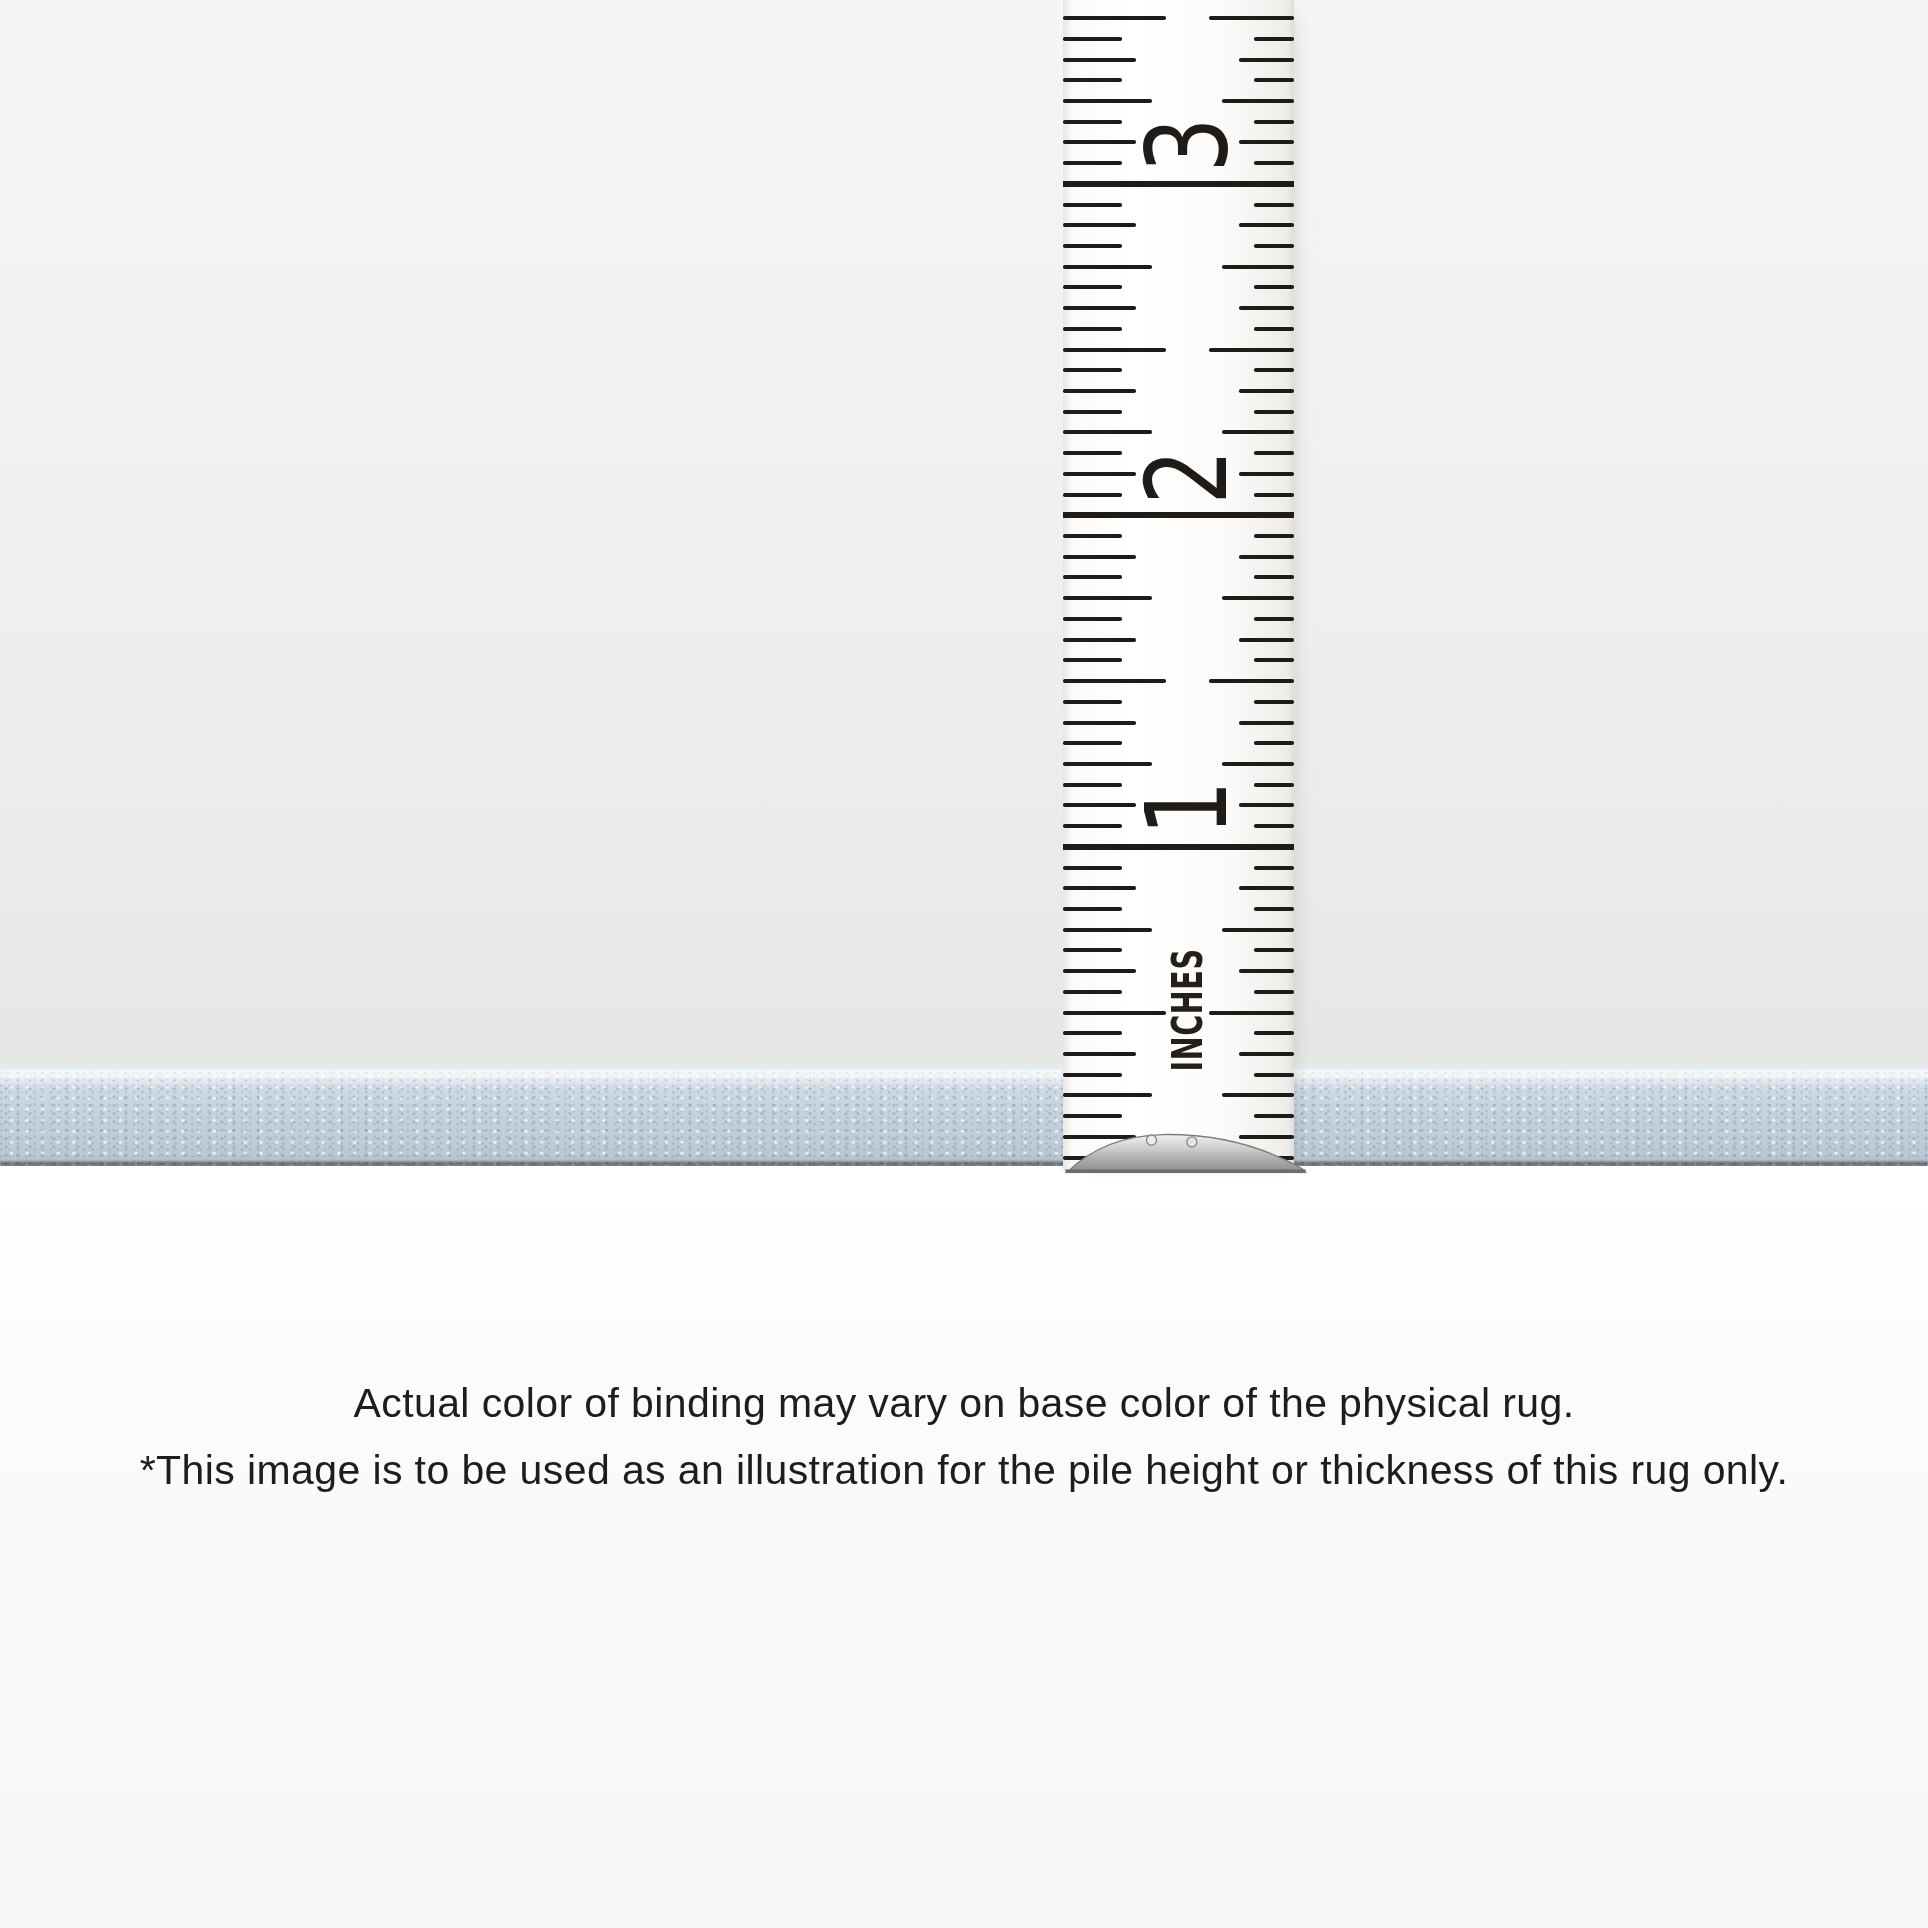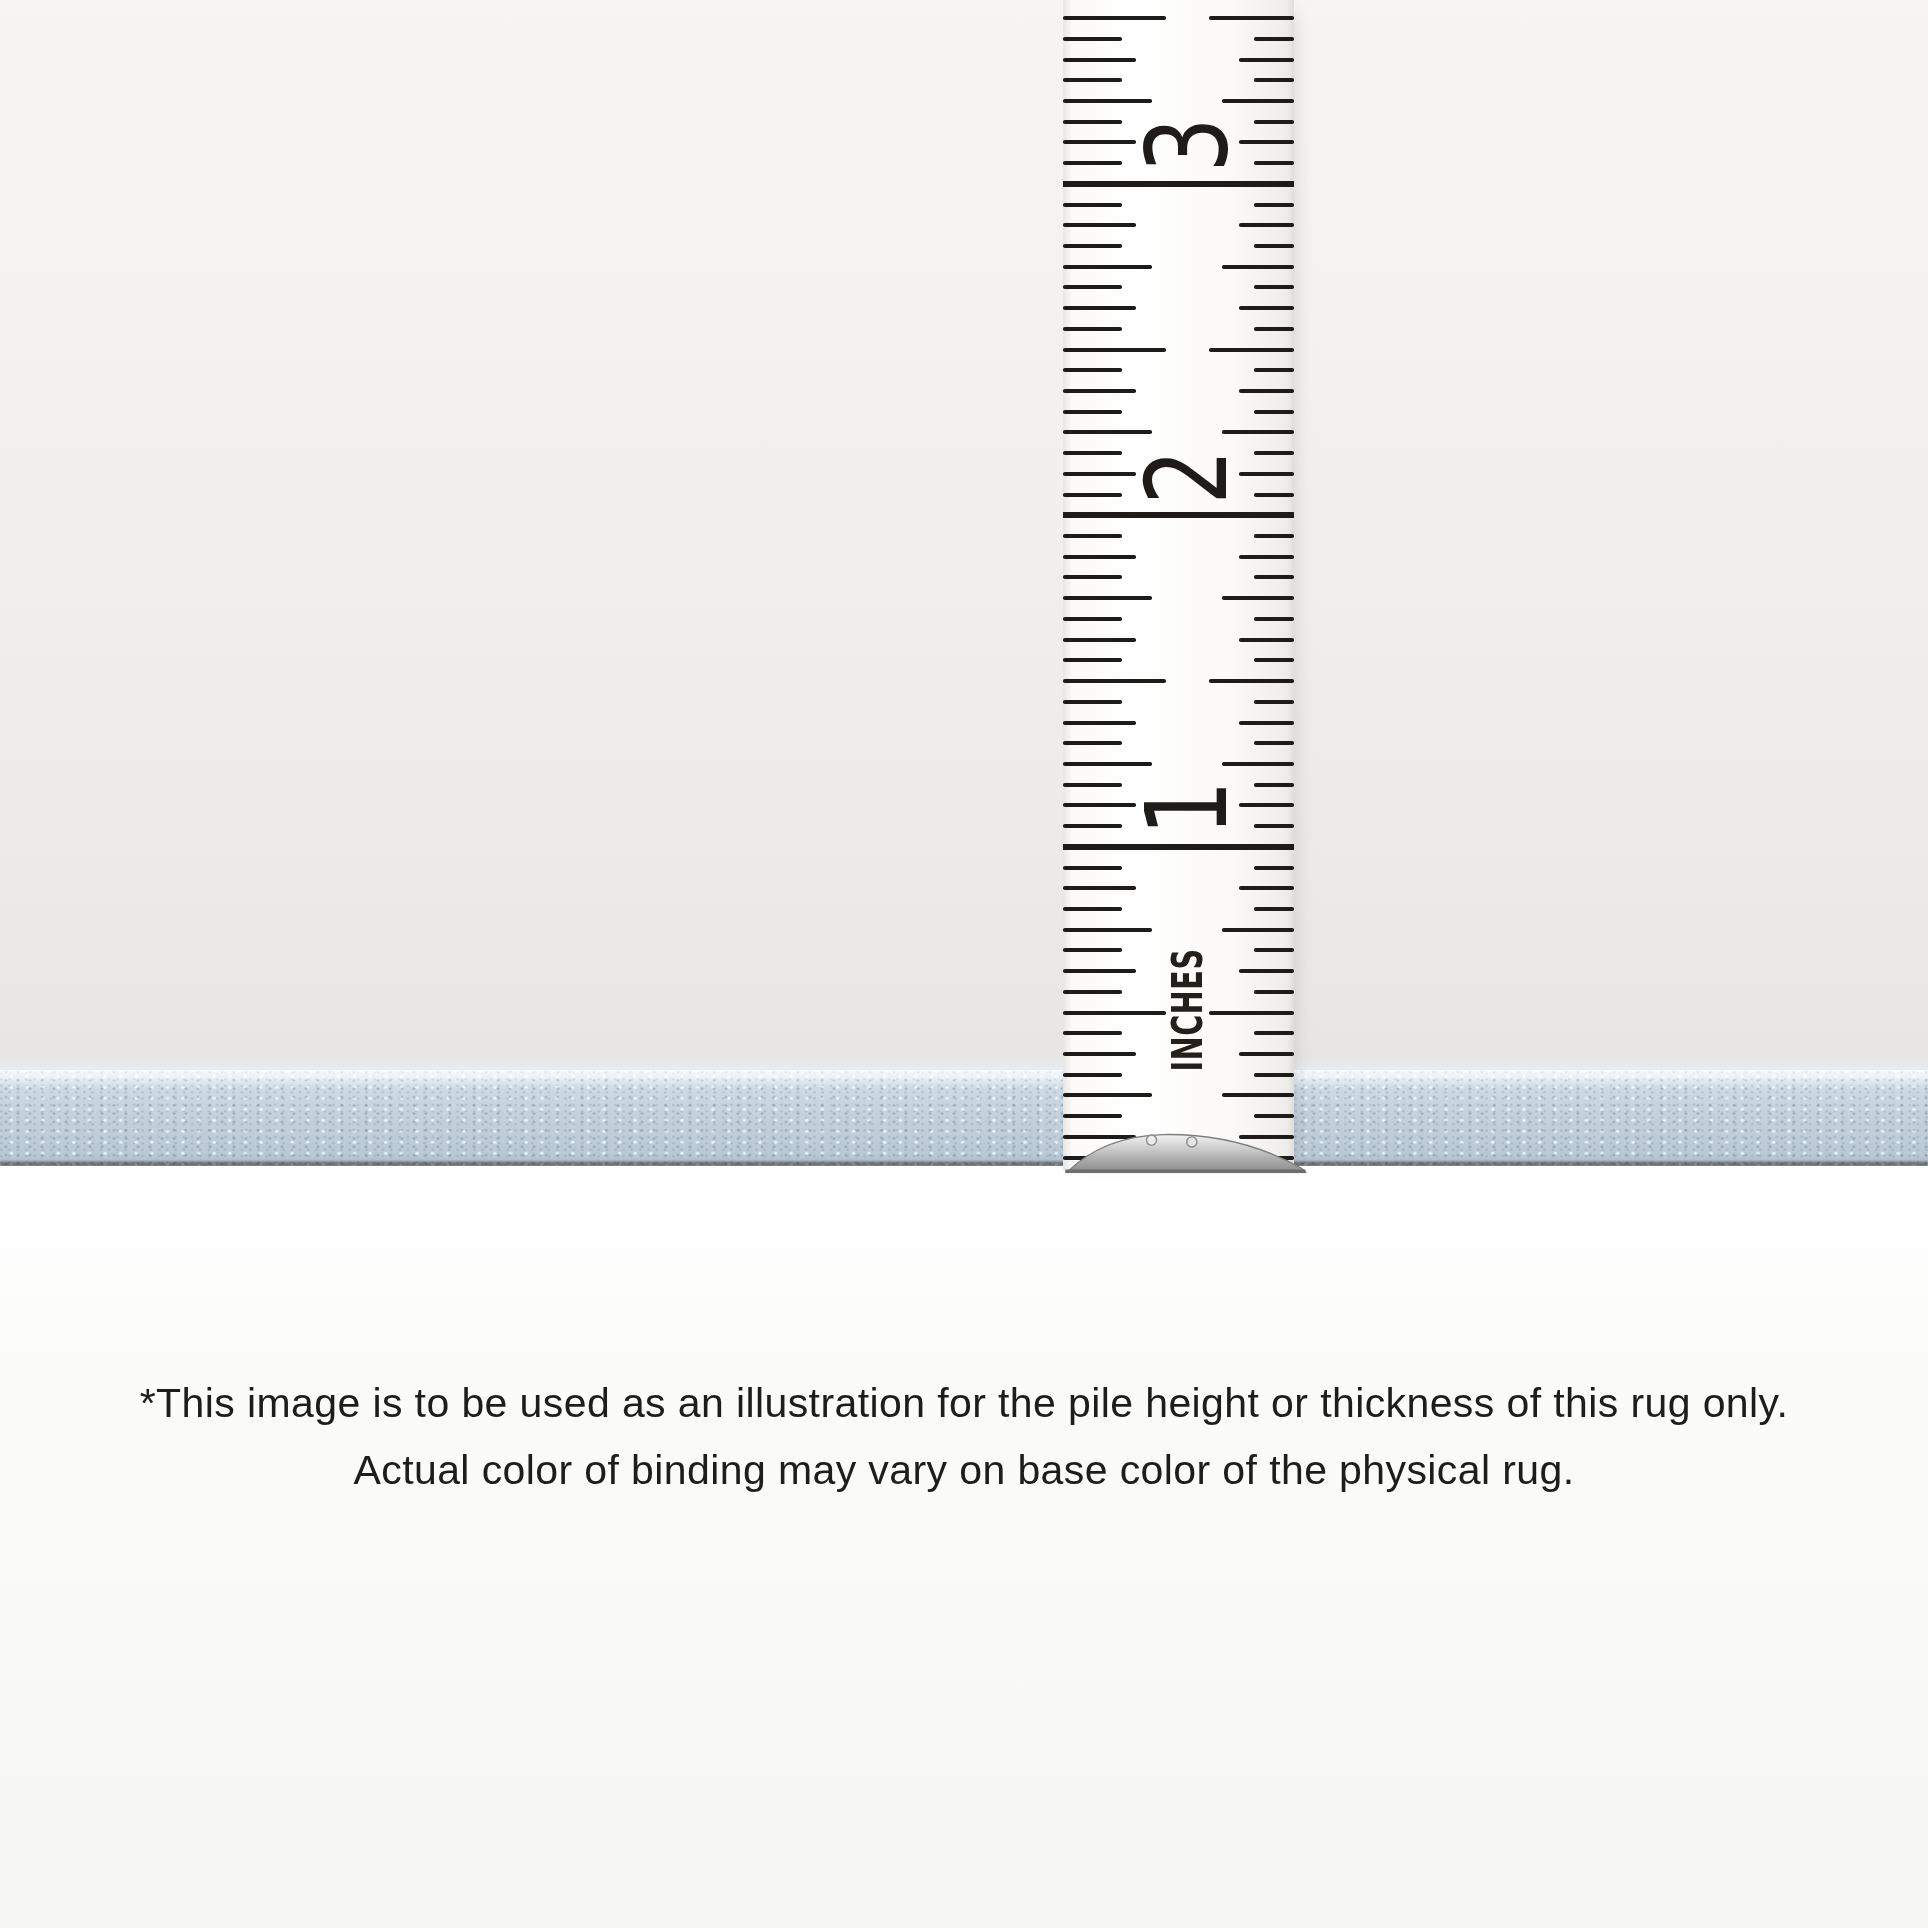--- a/index.html
+++ b/index.html
@@ -219,18 +219,18 @@
         <stop offset="1" stop-color="#8d8d8d"></stop>
       </linearGradient>
     </defs>
     <path d="M 12 46 C 40 18, 78 6, 116 5 C 170 4, 222 16, 268 42 L 272 46 Z" fill="url(#metalGrad)" stroke="#7e7e7e" stroke-width="1.5"></path>
     <rect x="10" y="43" width="262" height="4" fill="#6e6e6e"></rect>
     <circle cx="104" cy="11" r="5.5" fill="#ececec" stroke="#8a8a8a" stroke-width="1.5"></circle>
     <circle cx="148" cy="13" r="5.5" fill="#e4e4e4" stroke="#8a8a8a" stroke-width="1.5"></circle>
   </svg>
 
   <div class="caption">
+    <div>Actual color of binding may vary on base color of the physical rug.</div>
     <div>*This image is to be used as an illustration for the pile height or thickness of this rug only.</div>
-    <div>Actual color of binding may vary on base color of the physical rug.</div>
   </div>
 
 </div>
 
 
 </body></html>

